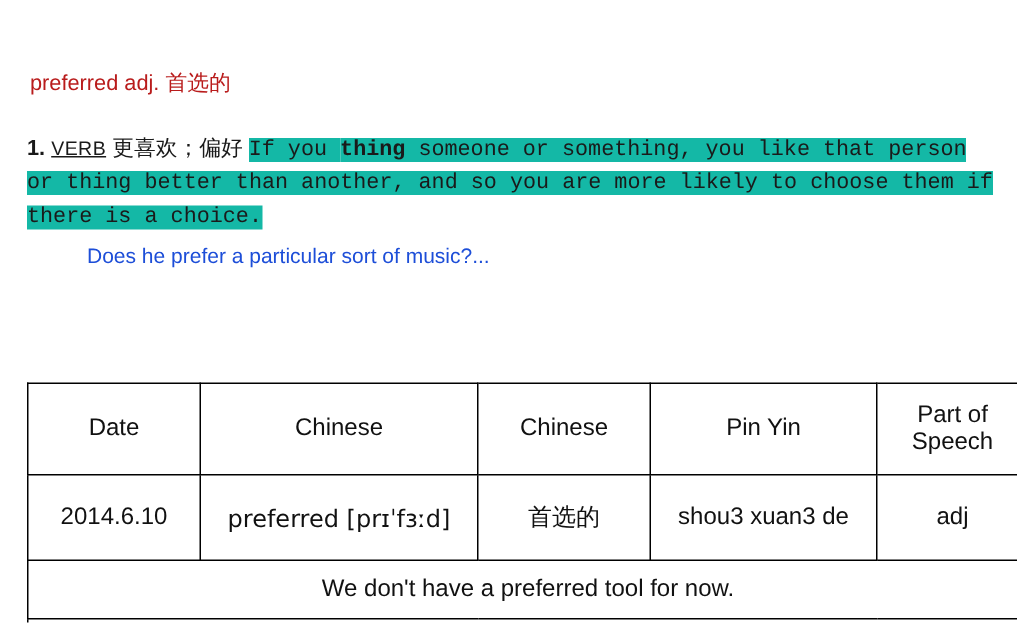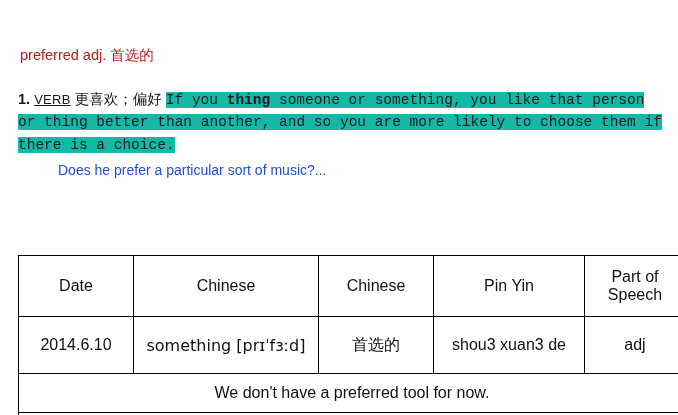--- a/index.html
+++ b/index.html
@@ -135,21 +135,21 @@
           <td class="col-date">Date</td>
           <td class="col-eng">Chinese</td>
           <td class="col-chi">Chinese</td>
           <td class="col-pin">Pin Yin</td>
           <td class="col-pos">Part of Speech</td>
         </tr>
       </thead>
       <tbody>
         <tr>
           <td class="data">2014.6.10</td>
-          <td class="data ipa">something [prɪˈfɜːd]</td>
+          <td class="data ipa">preferred [prɪˈfɜːd]</td>
           <td class="data cjk">首选的</td>
           <td class="data">shou3 xuan3 de</td>
           <td class="data">adj</td>
         </tr>
         <tr class="row-sentence">
           <td colspan="5">We don't have a preferred tool for now.</td>
         </tr>
         <tr class="row-sentence">
           <td colspan="5" class="cjk">我们现在还没有首选工具。</td>
         </tr>

